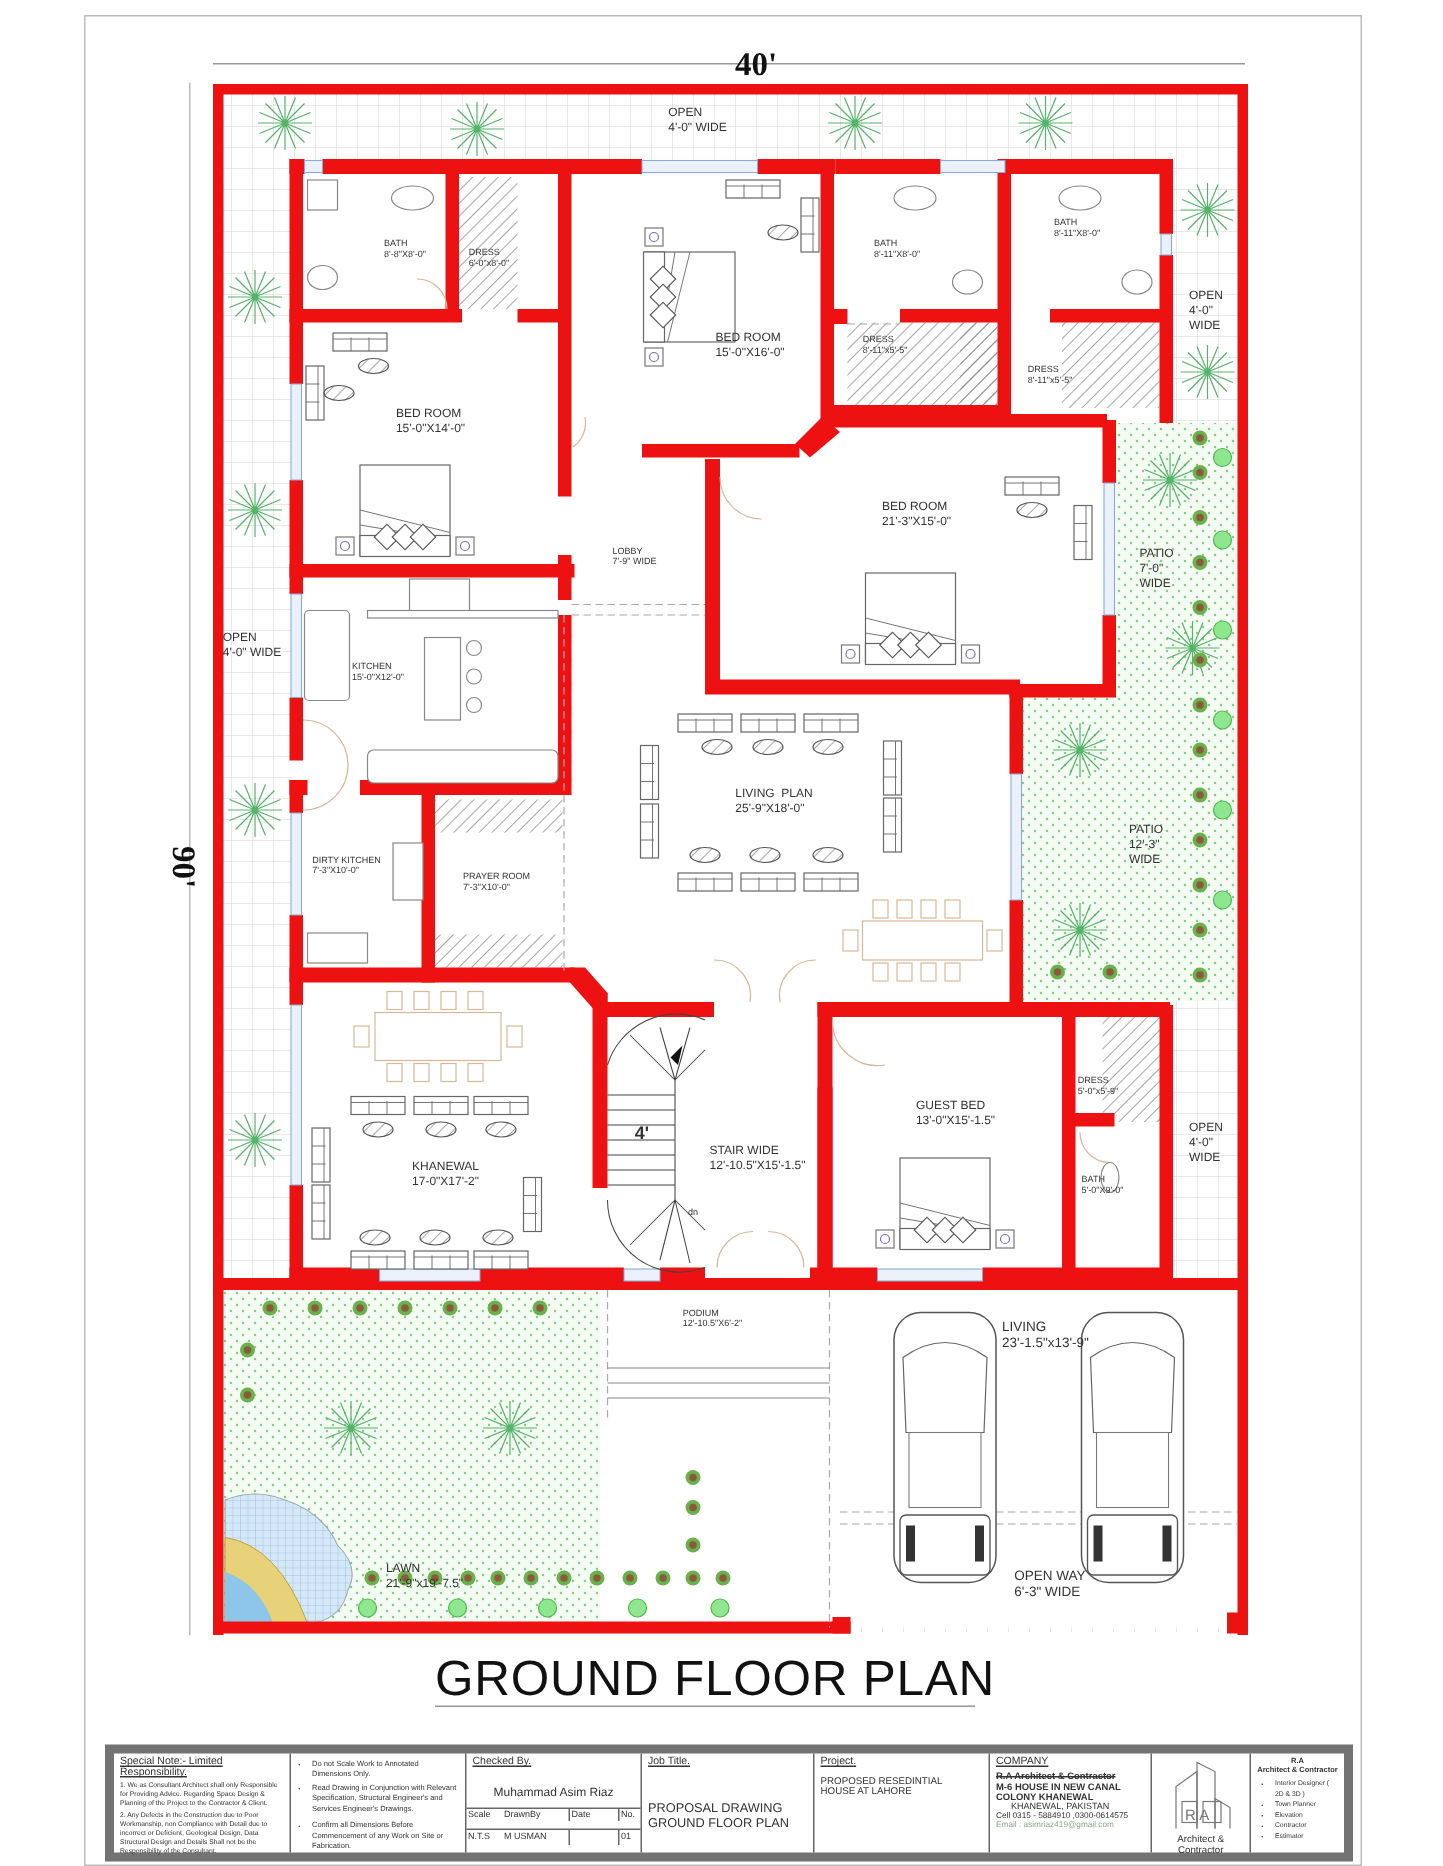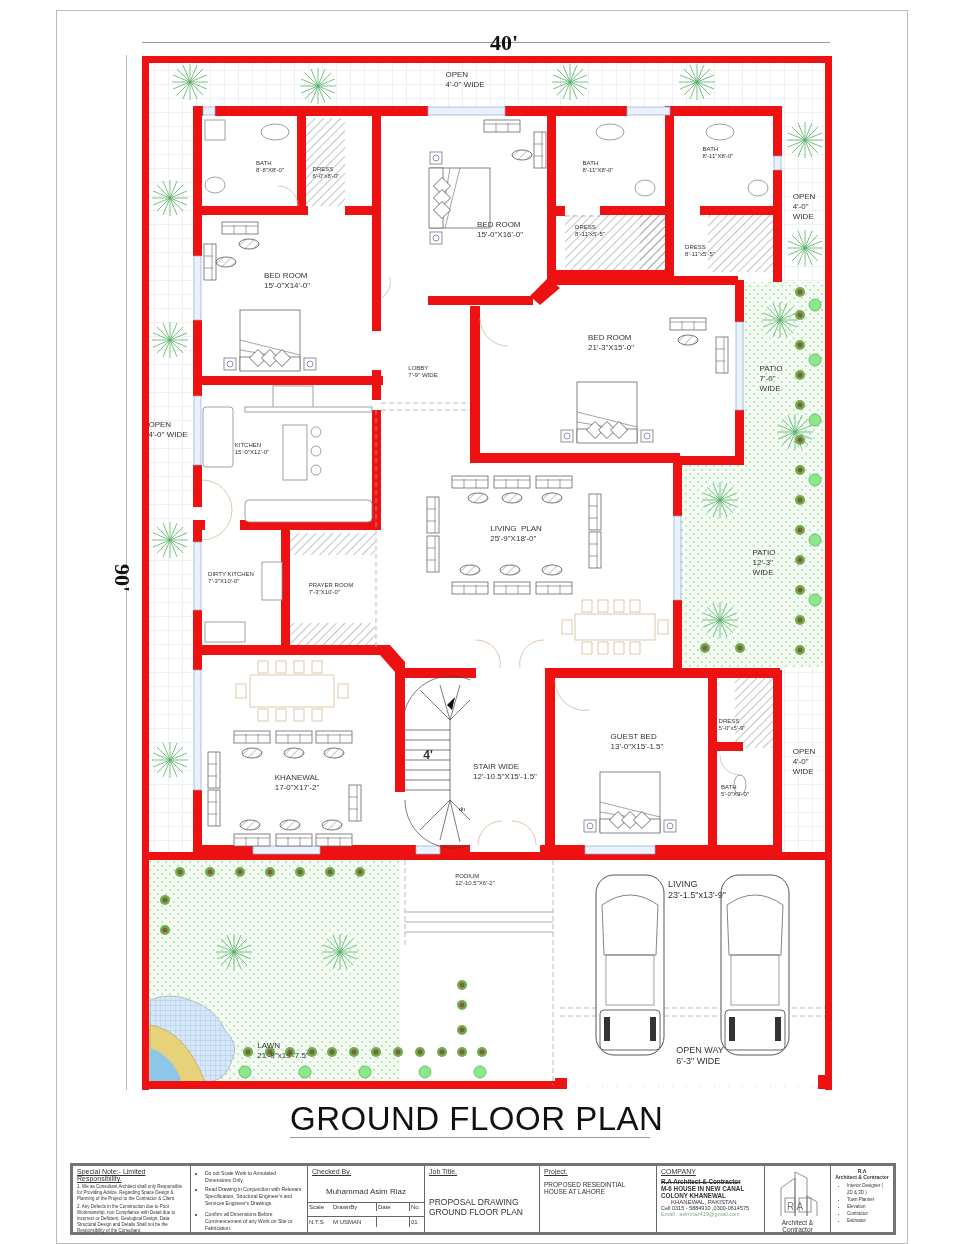--- a/index.html
+++ b/index.html
@@ -4,21 +4,21 @@
 <style>
   html,body{margin:0;padding:0;background:#fff;}
   body{width:962px;height:1244px;position:relative;overflow:hidden;font-family:"Liberation Sans",sans-serif;color:#222;}
   .sheet{position:absolute;left:56px;top:10px;width:850px;height:1232px;border:1px solid #bbb;background:#fff;}
   .abs{position:absolute;}
   .lbl{position:absolute;text-align:left;font-size:8px;line-height:10px;color:#333;white-space:pre;transform:translate(-50%,0);}
   .lbl.big{font-size:9px;line-height:11px;}
   .lbl.sm{font-size:6px;line-height:7px;}
   .dim{position:absolute;font-family:"Liberation Serif",serif;font-weight:bold;font-size:22px;color:#111;}
   .title{position:absolute;left:290px;top:1100px;font-size:33px;letter-spacing:0.5px;color:#111;}
-  .tb{position:absolute;left:70px;top:1163px;width:820px;height:66px;border:3px solid #737373;font-size:6px;color:#333;}
+  .tb{position:absolute;left:70px;top:1163px;width:820px;height:66px;border:6px solid #737373;font-size:6px;color:#333;}
   .tbc{position:absolute;top:0;height:66px;border-right:1px solid #666;box-sizing:border-box;padding:2px 4px;}
   .tbc u{font-size:7px;}
   .ul{margin:2px 0 0 0;padding-left:10px;}
   .ul li{margin:0;line-height:7px;}
 </style>
 </head>
 <body>
 
 <div class="sheet"></div>
 

